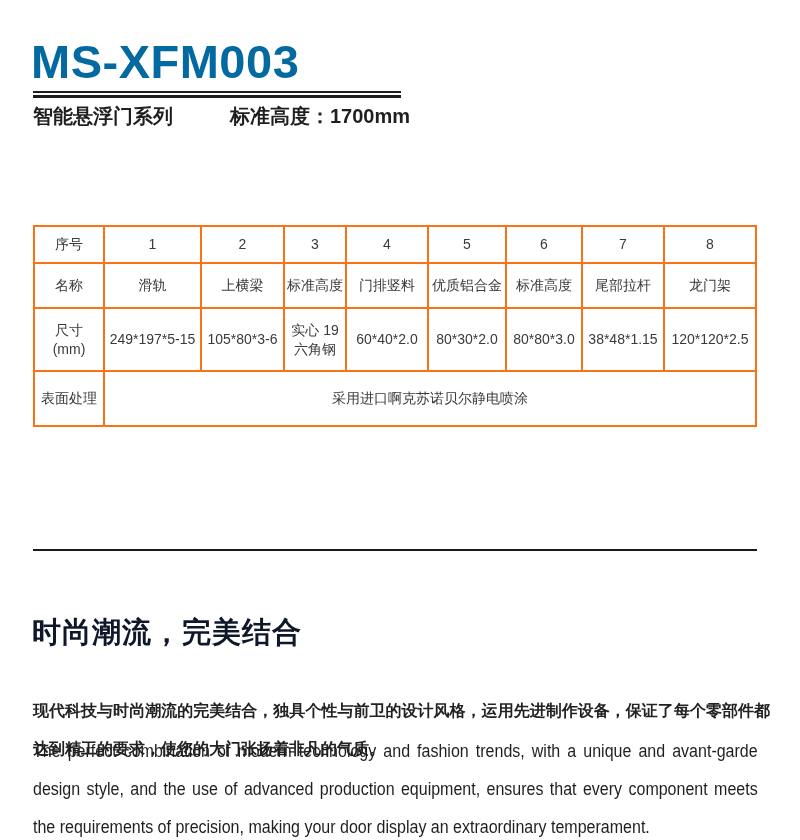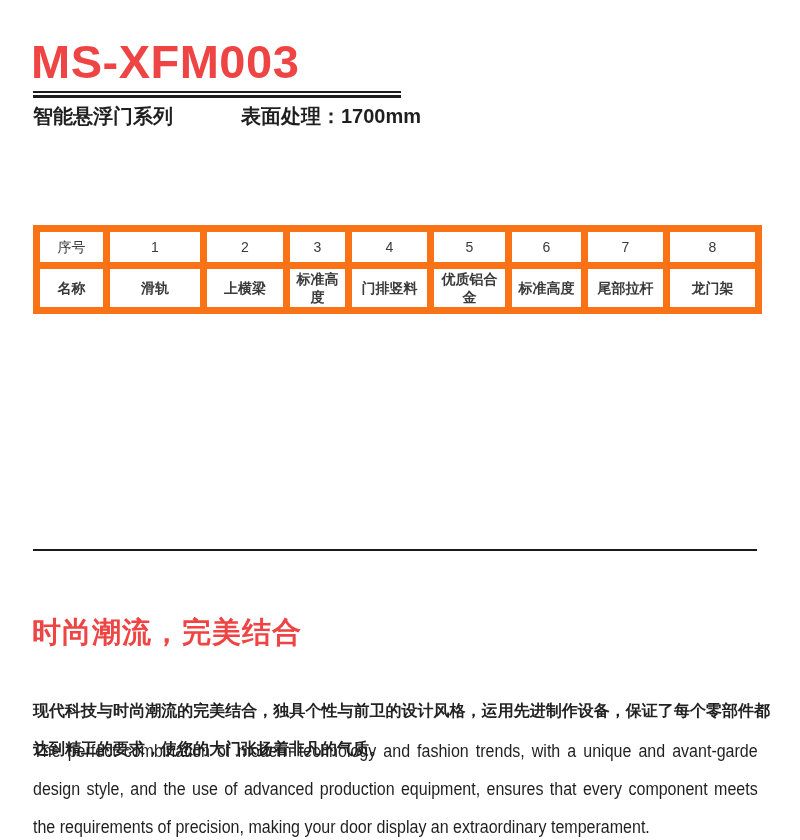--- a/index.html
+++ b/index.html
@@ -2,53 +2,53 @@
 <html><head>
 <meta charset="utf-8">
 <style>
   html,body { margin:0; padding:0; background:#ffffff; }
   .page {
     position:relative; width:800px; height:840px; background:#ffffff;
     font-family:"Liberation Sans","DejaVu Sans",sans-serif; overflow:hidden;
   }
   .title {
     position:absolute; left:31px; top:34px;
-    font-size:47px; font-weight:bold; color:#ef4444; letter-spacing:0.5px;
+    font-size:47px; font-weight:bold; color:#0369a1; letter-spacing:0.5px;
   }
   .title-underline {
     position:absolute; left:33px; top:91px; width:368px; height:2px;
     border-top:2px solid #1d1d1d; border-bottom:3px solid #1d1d1d;
   }
   .subtitle-row {
     position:absolute; left:33px; top:103px; width:724px; display:flex;
-    font-size:20px; font-weight:bold; color:#1f1f1f;gap:11px;
+    font-size:20px; font-weight:bold; color:#1f1f1f;
   }
   .series-label { width:197px; }
   .height-label { }
   .spec-table-wrap { position:absolute; left:33px; top:225px; }
   table.spec {
     border-collapse:collapse; table-layout:fixed; width:722px;
     font-size:14px; color:#3a3a3a;
   }
   table.spec td {
-    border:7px solid #f97316; text-align:center; vertical-align:middle;
+    border:2px solid #f97316; text-align:center; vertical-align:middle;
     padding:1px 2px; white-space:pre-line; line-height:1.3;
   }
   tr.r-serial { height:37px; }
-  tr.r-name { height:33px;font-weight:bold; }
+  tr.r-name { height:45px; }
   tr.r-material { height:60px; }
   tr.r-size { height:63px; }
   tr.r-surface { height:55px; }
   .section-divider {
     position:absolute; left:33px; top:549px; width:724px; height:2px;
     background:#1b1b1b;
   }
   .section-heading {
     position:absolute; left:32px; top:613px;
-    font-size:29px; font-weight:bold; color:#ef4444; letter-spacing:1px;
+    font-size:29px; font-weight:bold; color:#0f172a; letter-spacing:1px;
   }
   .para-zh {
     position:absolute; left:33px; top:655px; width:737px;
     font-size:16px; line-height:38px; color:#222222; font-weight:bold;
     text-align:justify;
     margin-top:37px;
   }
   .para-en {
     position:absolute; left:33px; top:732px; width:792px;
     transform:scaleX(0.915); transform-origin:left top;
@@ -60,21 +60,21 @@
 <body>
 
 <div class="page">
 
   <div class="title">MS-XFM003</div>
 
   <div class="title-underline"></div>
 
   <div class="subtitle-row">
     <span class="series-label">智能悬浮门系列</span>
-    <span class="height-label">表面处理：1700mm</span>
+    <span class="height-label">标准高度：1700mm</span>
   </div>
 
   <div class="spec-table-wrap">
     <table class="spec">
       <colgroup>
         <col style="width:70px">
           <col style="width:97px">
           <col style="width:83px">
         <col style="width:62px">
           <col style="width:82px">
@@ -99,20 +99,36 @@
           <td>名称</td>
           <td>滑轨</td>
           <td>上横梁</td>
           <td>标准高度</td>
           <td>门排竖料</td>
           <td>优质铝合金</td>
           <td>标准高度</td>
           <td>尾部拉杆</td>
           <td>龙门架</td>
         </tr>
+        <tr class="r-size">
+          <td>尺寸 (mm)</td>
+          <td>249*197*5-15</td>
+          <td>105*80*3-6</td>
+          <td>实心 19
+六角钢</td>
+          <td>60*40*2.0</td>
+          <td>80*30*2.0</td>
+          <td>80*80*3.0</td>
+          <td>38*48*1.15</td>
+          <td>120*120*2.5</td>
+        </tr>
+        <tr class="r-surface">
+          <td>表面处理</td>
+          <td colspan="8">采用进口啊克苏诺贝尔静电喷涂</td>
+        </tr>
       </tbody>
     </table>
   </div>
 
   <div class="section-divider"></div>
 
   <div class="section-heading">时尚潮流，完美结合</div>
 
   <div class="para-zh">现代科技与时尚潮流的完美结合，独具个性与前卫的设计风格，运用先进制作设备，保证了每个零部件都达到精工的要求，使您的大门张扬着非凡的气质。</div>
 

